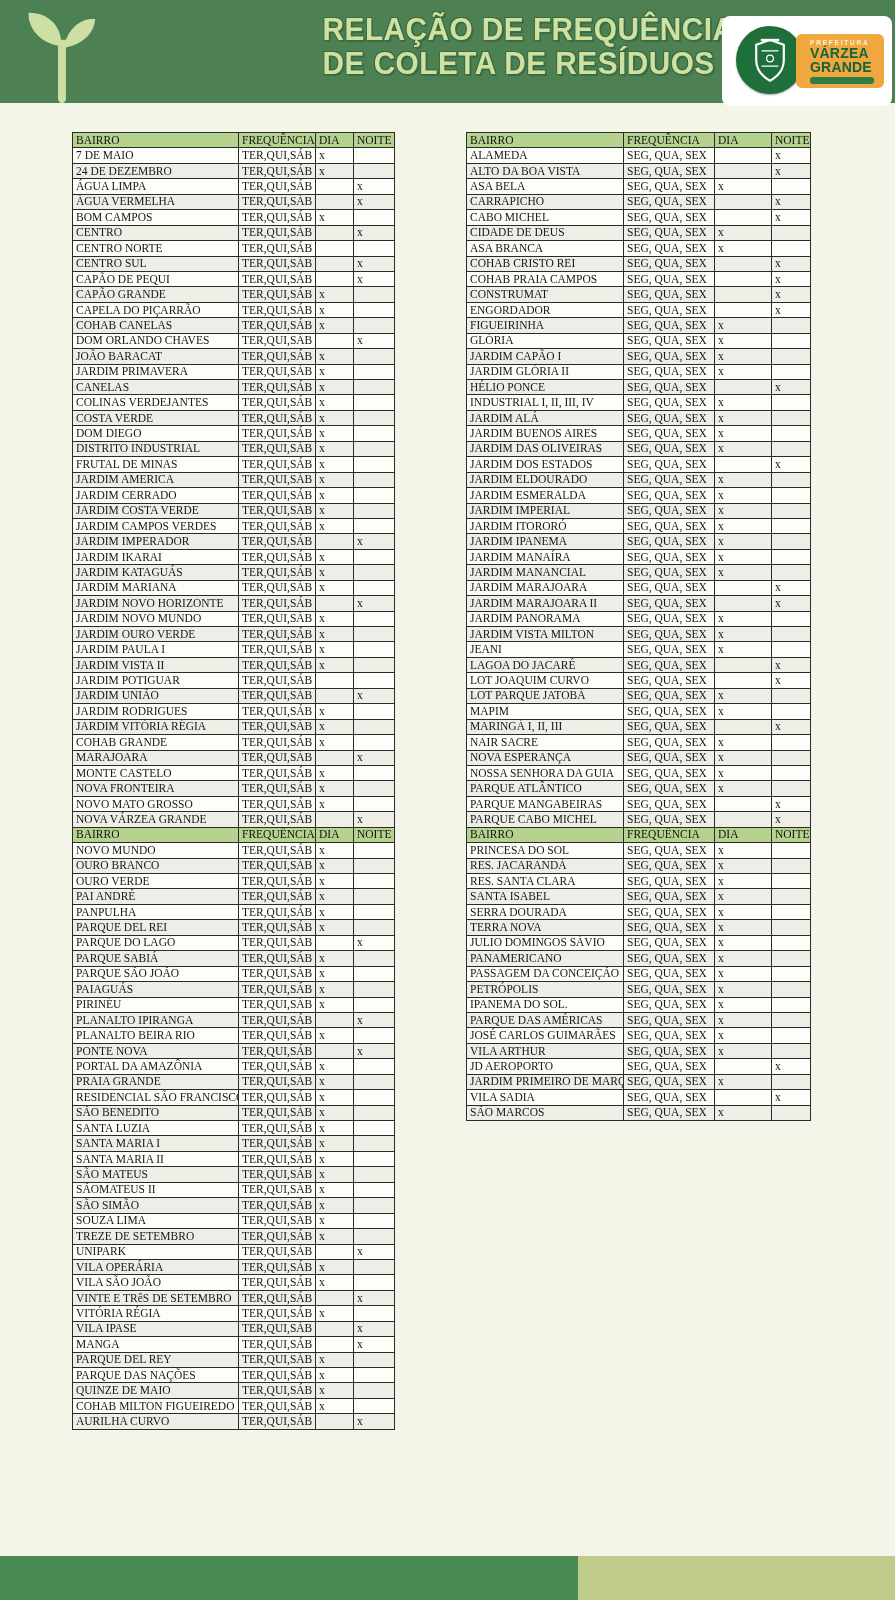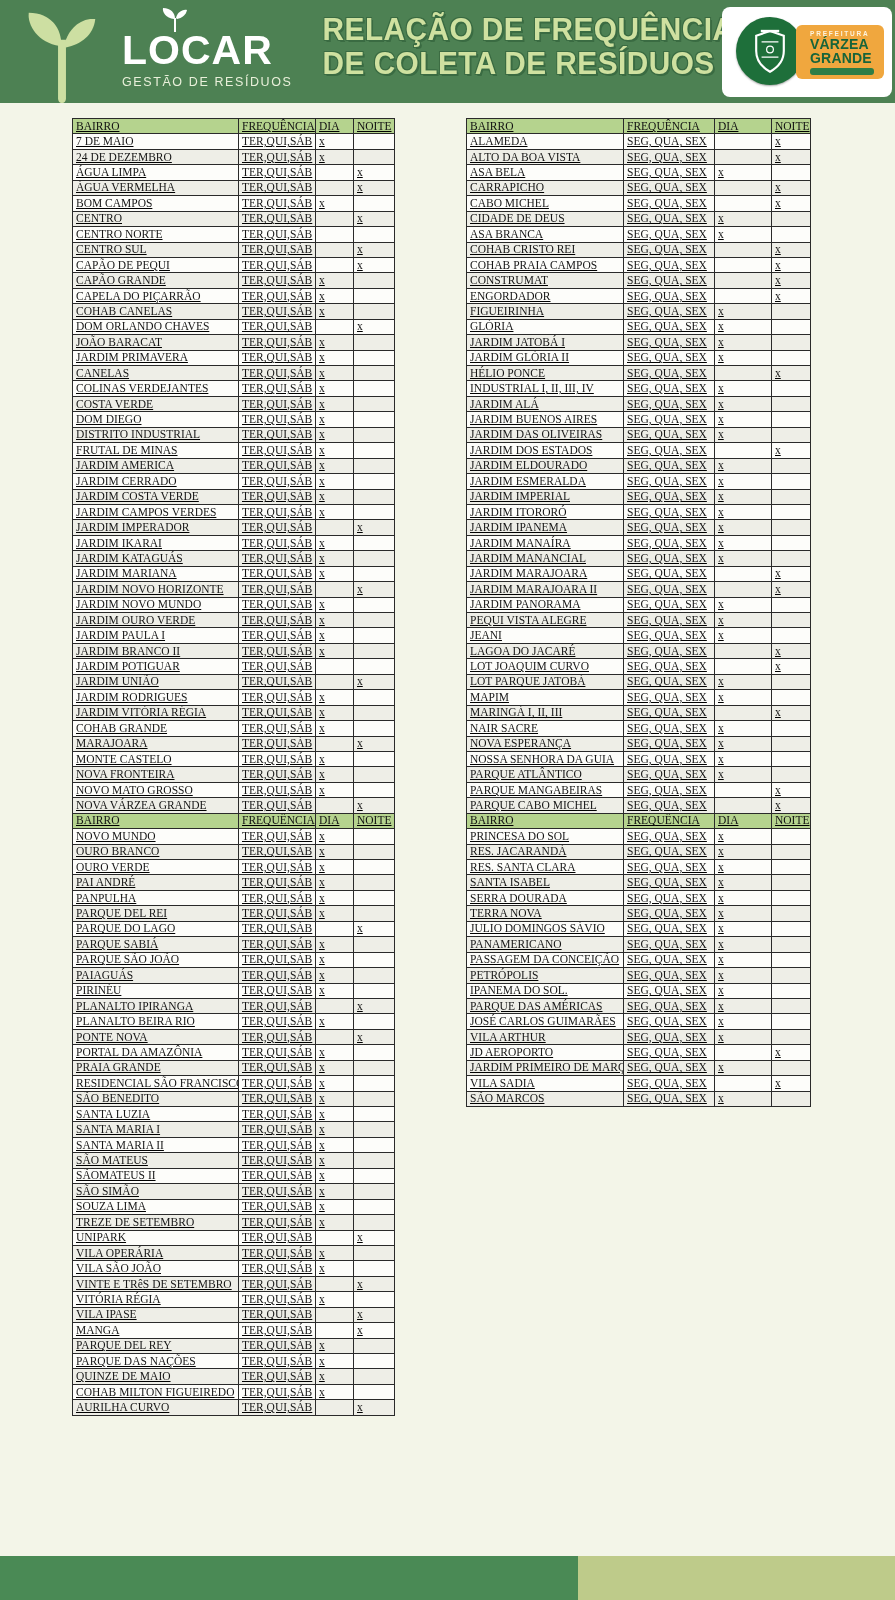--- a/index.html
+++ b/index.html
@@ -31,21 +31,21 @@
   .title-block {
     position:absolute; left:315px; top:13px; width:380px; text-align:center;
     font-family:"Liberation Sans", sans-serif; font-weight:bold;
     font-size:31px; line-height:34px; color:#cfe1a0;
     transform:scaleX(.96); transform-origin:center;
     text-shadow:2px 2px 0 #3a6b42, -1px -1px 0 #3a6b42, 1px -1px 0 #3a6b42, -1px 1px 0 #3a6b42;
     letter-spacing:.5px; white-space:nowrap;
   }
 
   .logo-box {
-    position:absolute; left:722px; top:7px; width:170px; height:90px;
+    position:absolute; left:722px; top:16px; width:170px; height:90px;
     background:#ffffff; border-radius:8px;
   }
   .crest-circle {
     position:absolute; left:14px; top:10px; width:68px; height:68px;
     background:#1e6f3a; border-radius:50%;
     display:flex; align-items:center; justify-content:center;
     box-shadow:0 1px 2px rgba(0,0,0,.35);
   }
   .pref-badge {
     position:absolute; left:74px; top:18px; width:88px; height:54px;
@@ -58,21 +58,21 @@
   }
   .pref-city {
     font-family:"Liberation Sans", sans-serif; font-size:14px; font-weight:bold;
     color:#17643a; line-height:13.5px; letter-spacing:.2px;
   }
   .pref-slogan-bar {
     margin-top:3px; width:64px; height:7px; background:#2e7d46; border-radius:3px;
   }
 
   
-  .table-wrap { position:absolute; top:118px;text-decoration:underline; }
+  .table-wrap { position:absolute; top:132px; }
   #left-table  { left:72px;  }
   #right-table { left:466px; }
   table {
     border-collapse:collapse; table-layout:fixed;
     font-family:"Liberation Serif", serif;
     font-size:11.5px; color:#161616;
   }
   #left-table table  { width:322px; }
   #right-table table { width:344px; }
   #left-table  col.c1{width:166px} #left-table  col.c2{width:77px}
@@ -97,31 +97,20 @@
 <div class="banner">
 
   <svg class="sprout-big" viewBox="0 0 100 120" aria-hidden="true">
     <g fill="#cddfa2">
       <path d="M47 48 C20 44 6 22 8 6 C36 6 50 26 49 48 Z"></path>
       <path d="M53 46 C58 26 74 12 92 14 C90 34 74 46 55 50 Z"></path>
       <path d="M45 40 h10 v74 q0 6 -5 6 q-5 0 -5 -6 Z"></path>
     </g>
   </svg>
 
-  <div class="brand">
-    <svg class="locar-sprout" viewBox="0 0 26 26" aria-hidden="true">
-      <g fill="#ffffff">
-        <path d="M12 12 C4 11 0 5 1 1 C9 1 13 6 13 12 Z"></path>
-        <path d="M14 11 C15 6 20 2 25 3 C24 8 20 11 15 12 Z"></path>
-        <path d="M12 11 h2 v14 h-2 Z"></path>
-      </g>
-    </svg>
-    <div class="locar">LOCAR</div>
-    <div class="tagline">GESTÃO DE RESÍDUOS</div>
-  </div>
 
   <div class="title-block">
     <div>RELAÇÃO DE FREQUÊNCIA</div>
     <div>DE COLETA DE RESÍDUOS</div>
   </div>
 
   <div class="logo-box">
     <div class="crest-circle">
       <svg width="38" height="46" viewBox="0 0 24 30" aria-hidden="true">
         <path d="M12 2 L21 5 V15 C21 22 16.5 26 12 28.5 C7.5 26 3 22 3 15 V5 Z" fill="none" stroke="#ffffff" stroke-width="1.4"></path>
@@ -346,21 +335,21 @@
           <td>x</td>
           <td></td>
         </tr>
         <tr>
           <td>JARDIM PAULA I</td>
           <td>TER,QUI,SÁB</td>
           <td>x</td>
           <td></td>
         </tr>
         <tr class="alt">
-          <td>JARDIM BRANCO II</td>
+          <td>JARDIM VISTA II</td>
           <td>TER,QUI,SÁB</td>
           <td>x</td>
           <td></td>
         </tr>
         <tr>
           <td>JARDIM POTIGUAR</td>
           <td>TER,QUI,SÁB</td>
           <td></td>
           <td></td>
         </tr>
@@ -742,21 +731,21 @@
           <td>x</td>
           <td></td>
         </tr>
         <tr>
           <td>GLÓRIA</td>
           <td>SEG, QUA, SEX</td>
           <td>x</td>
           <td></td>
         </tr>
         <tr class="alt">
-          <td>JARDIM JATOBÁ I</td>
+          <td>JARDIM CAPÃO I</td>
           <td>SEG, QUA, SEX</td>
           <td>x</td>
           <td></td>
         </tr>
         <tr>
           <td>JARDIM GLÓRIA II</td>
           <td>SEG, QUA, SEX</td>
           <td>x</td>
           <td></td>
         </tr>
@@ -850,21 +839,21 @@
           <td></td>
           <td>x</td>
         </tr>
         <tr>
           <td>JARDIM PANORAMA</td>
           <td>SEG, QUA, SEX</td>
           <td>x</td>
           <td></td>
         </tr>
         <tr class="alt">
-          <td>PEQUI VISTA ALEGRE</td>
+          <td>JARDIM VISTA MILTON</td>
           <td>SEG, QUA, SEX</td>
           <td>x</td>
           <td></td>
         </tr>
         <tr>
           <td>JEANI</td>
           <td>SEG, QUA, SEX</td>
           <td>x</td>
           <td></td>
         </tr>

